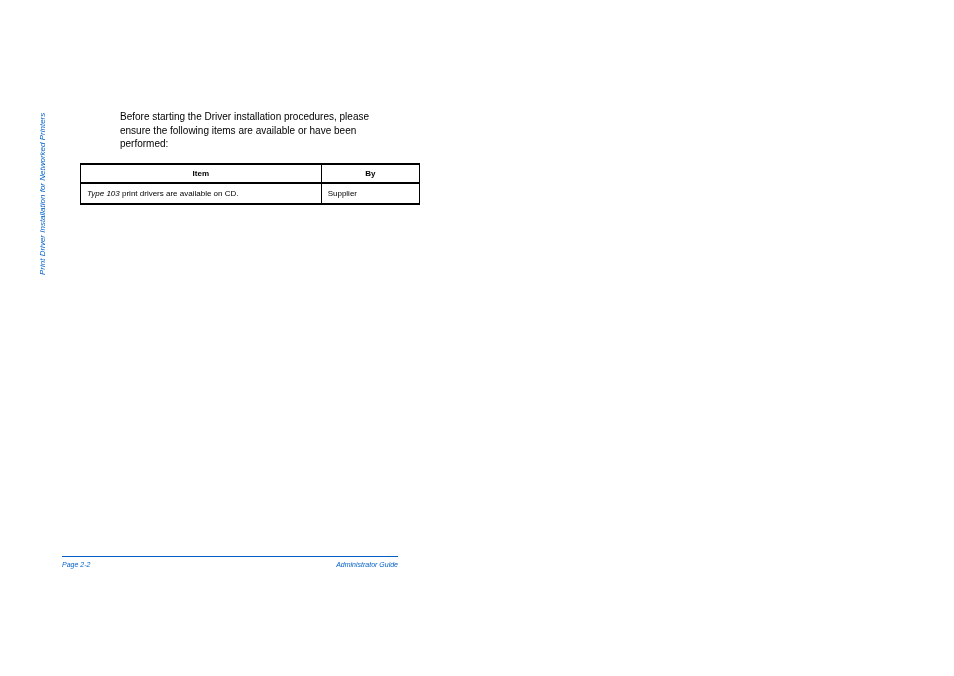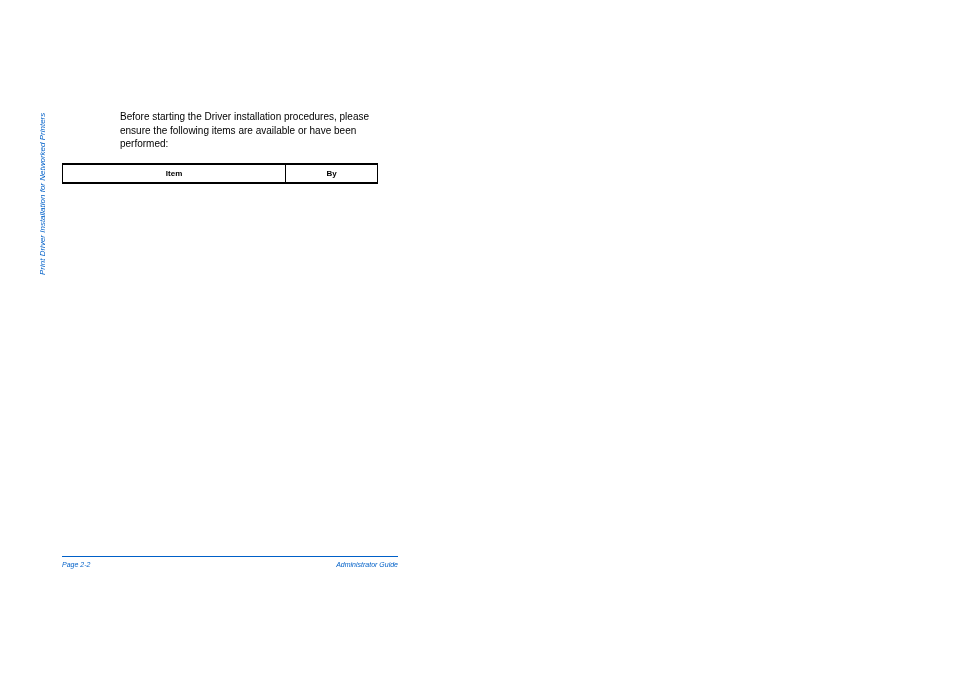--- a/index.html
+++ b/index.html
@@ -46,21 +46,22 @@
   .intro {
     font-size: 10px;
     color: #000;
     margin-left: 58px;
     margin-bottom: 12px;
     line-height: 1.35;
     width: 275px;
   }
   table.checklist {
     border-collapse: collapse;
-    width: 316px;
+    width: 340px;
+    margin-left: 18px;
     font-size: 8px;
   }
   table.checklist thead th {
     border-top: 2px solid #000;
     border-bottom: 2px solid #000;
     border-left: 1px solid #000;
     border-right: 1px solid #000;
     padding: 4px 6px;
     font-weight: bold;
     text-align: center;
@@ -108,20 +109,26 @@
   <div class="intro">Before starting the Driver installation procedures, please ensure the following items are available or have been performed:</div>
 
   <table class="checklist">
     <thead>
       <tr>
         <th class="col-item">Item</th>
         <th class="col-by">By</th>
       </tr>
     </thead>
     <tbody>
+      <tr>
+        <td>
+          <span class="italic-prefix">Type 103</span><span> print drivers are available on CD.</span>
+        </td>
+        <td>Supplier</td>
+      </tr>
     </tbody>
   </table>
 </div>
 
 <div class="footer-rule"></div>
 <div class="footer">
   <span class="left">Page 2-2</span>
   <span class="right">Administrator Guide</span>
 </div>
 

